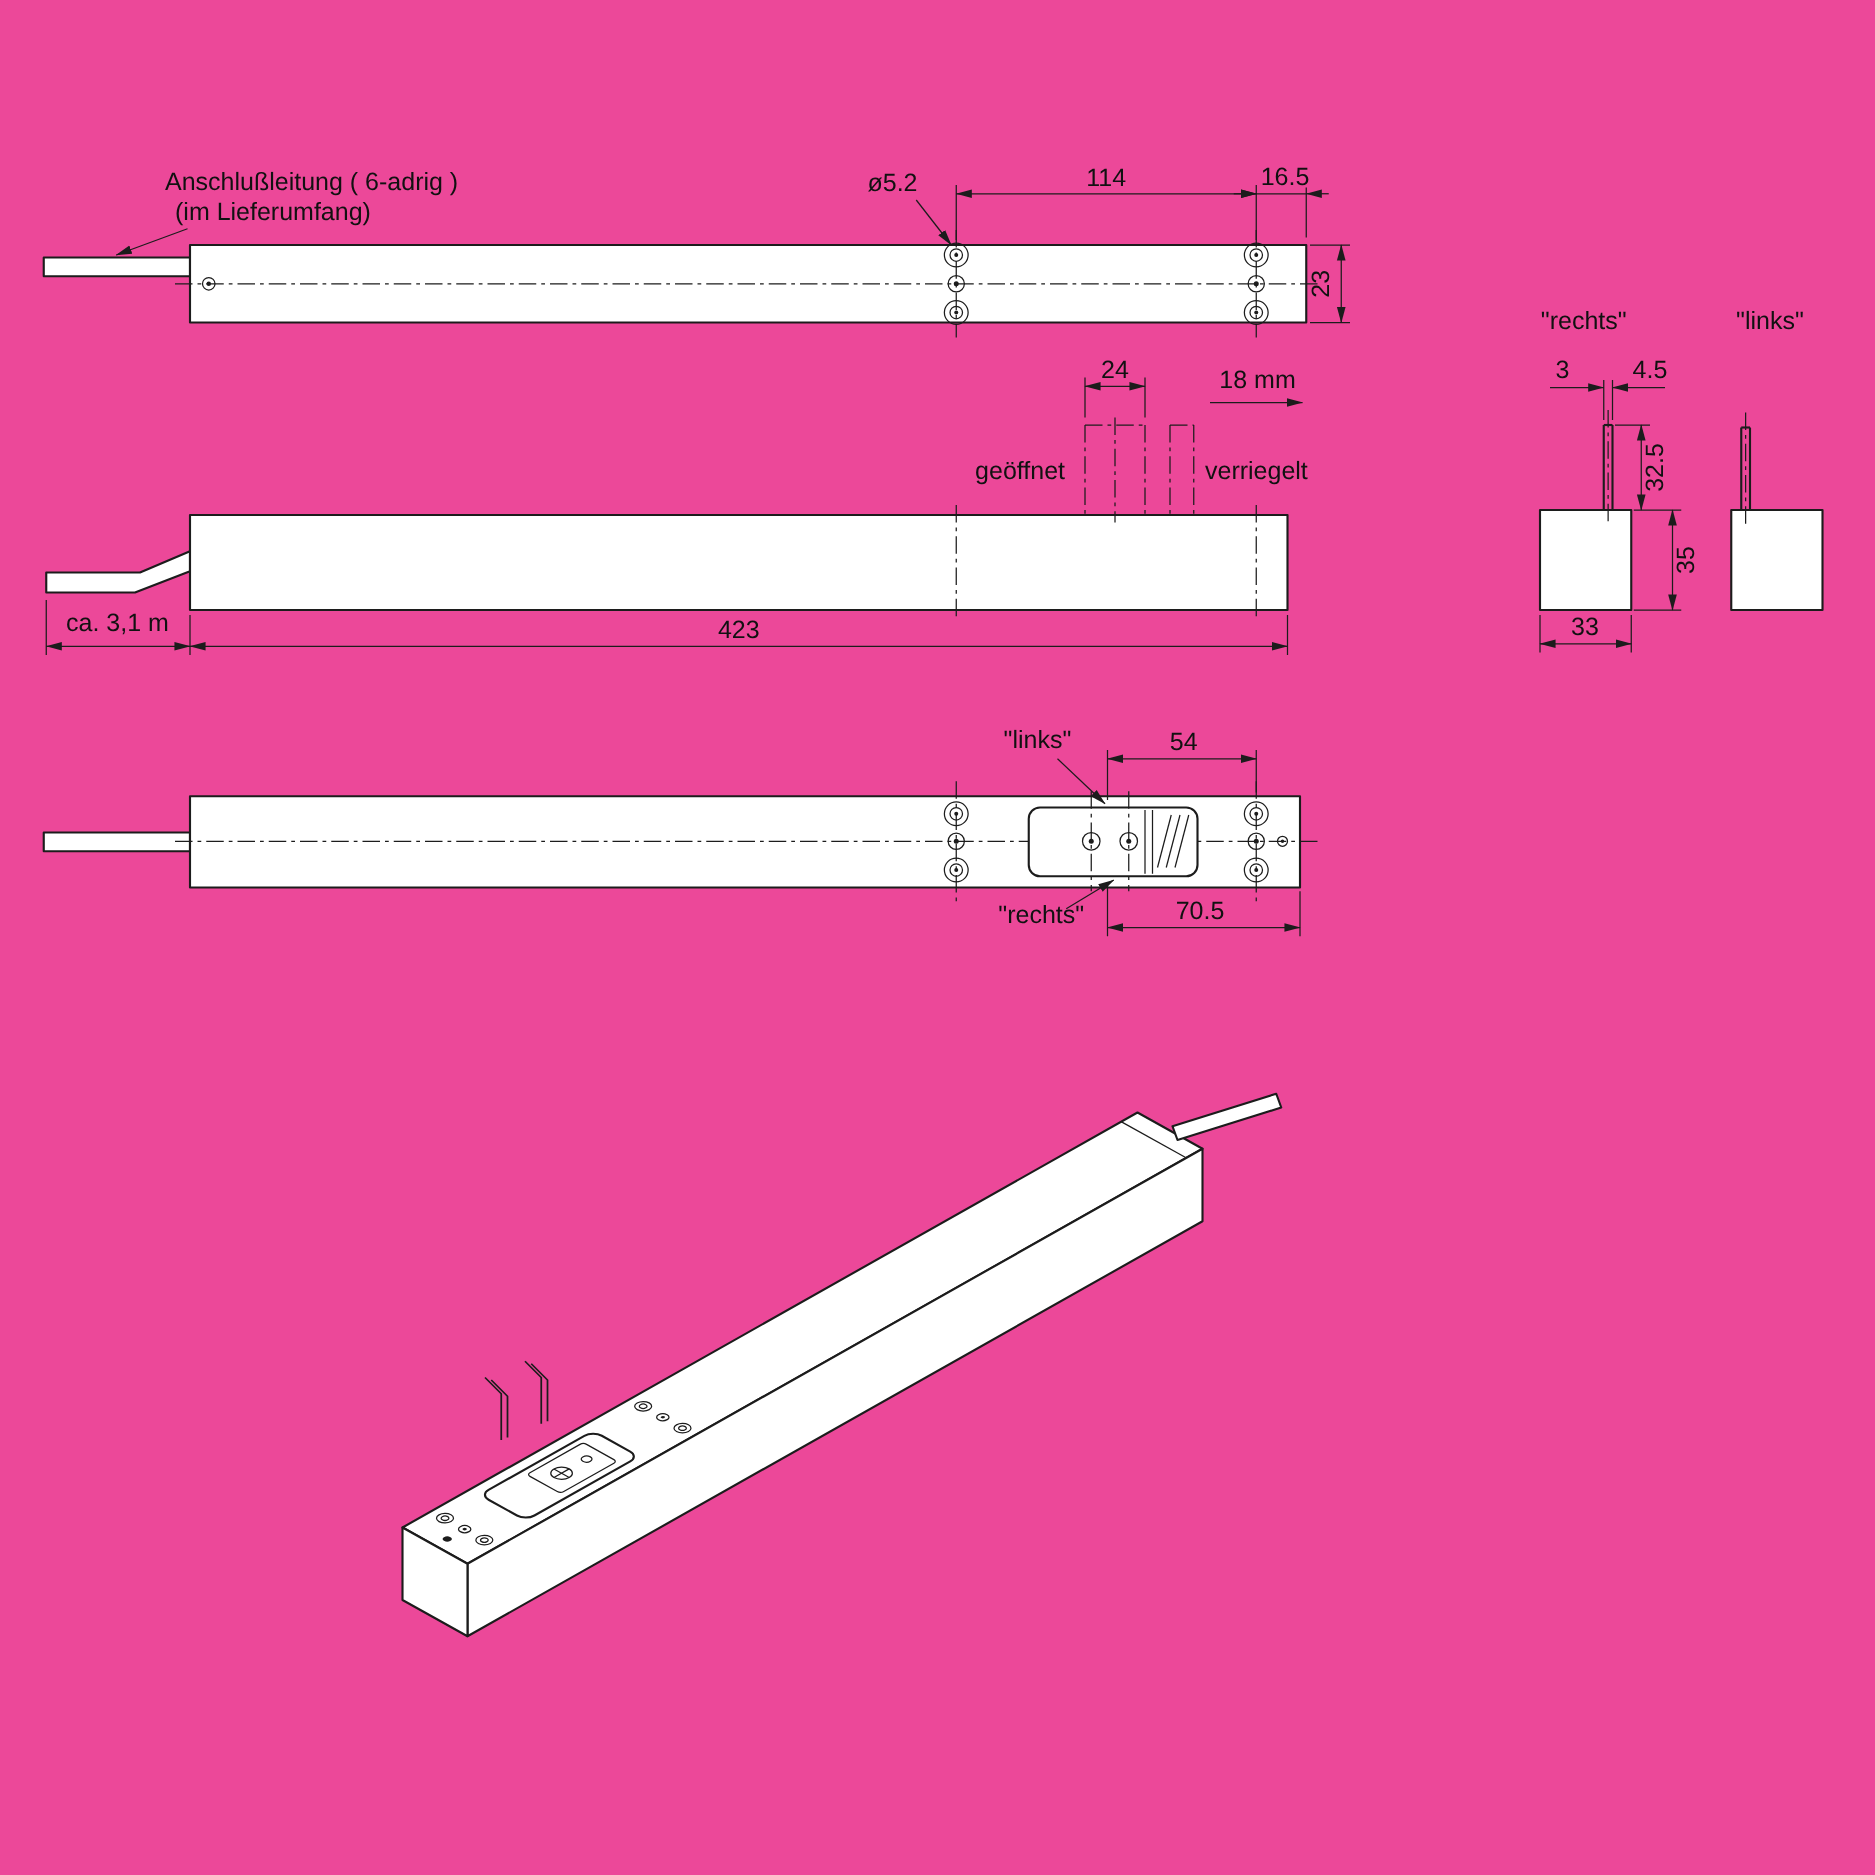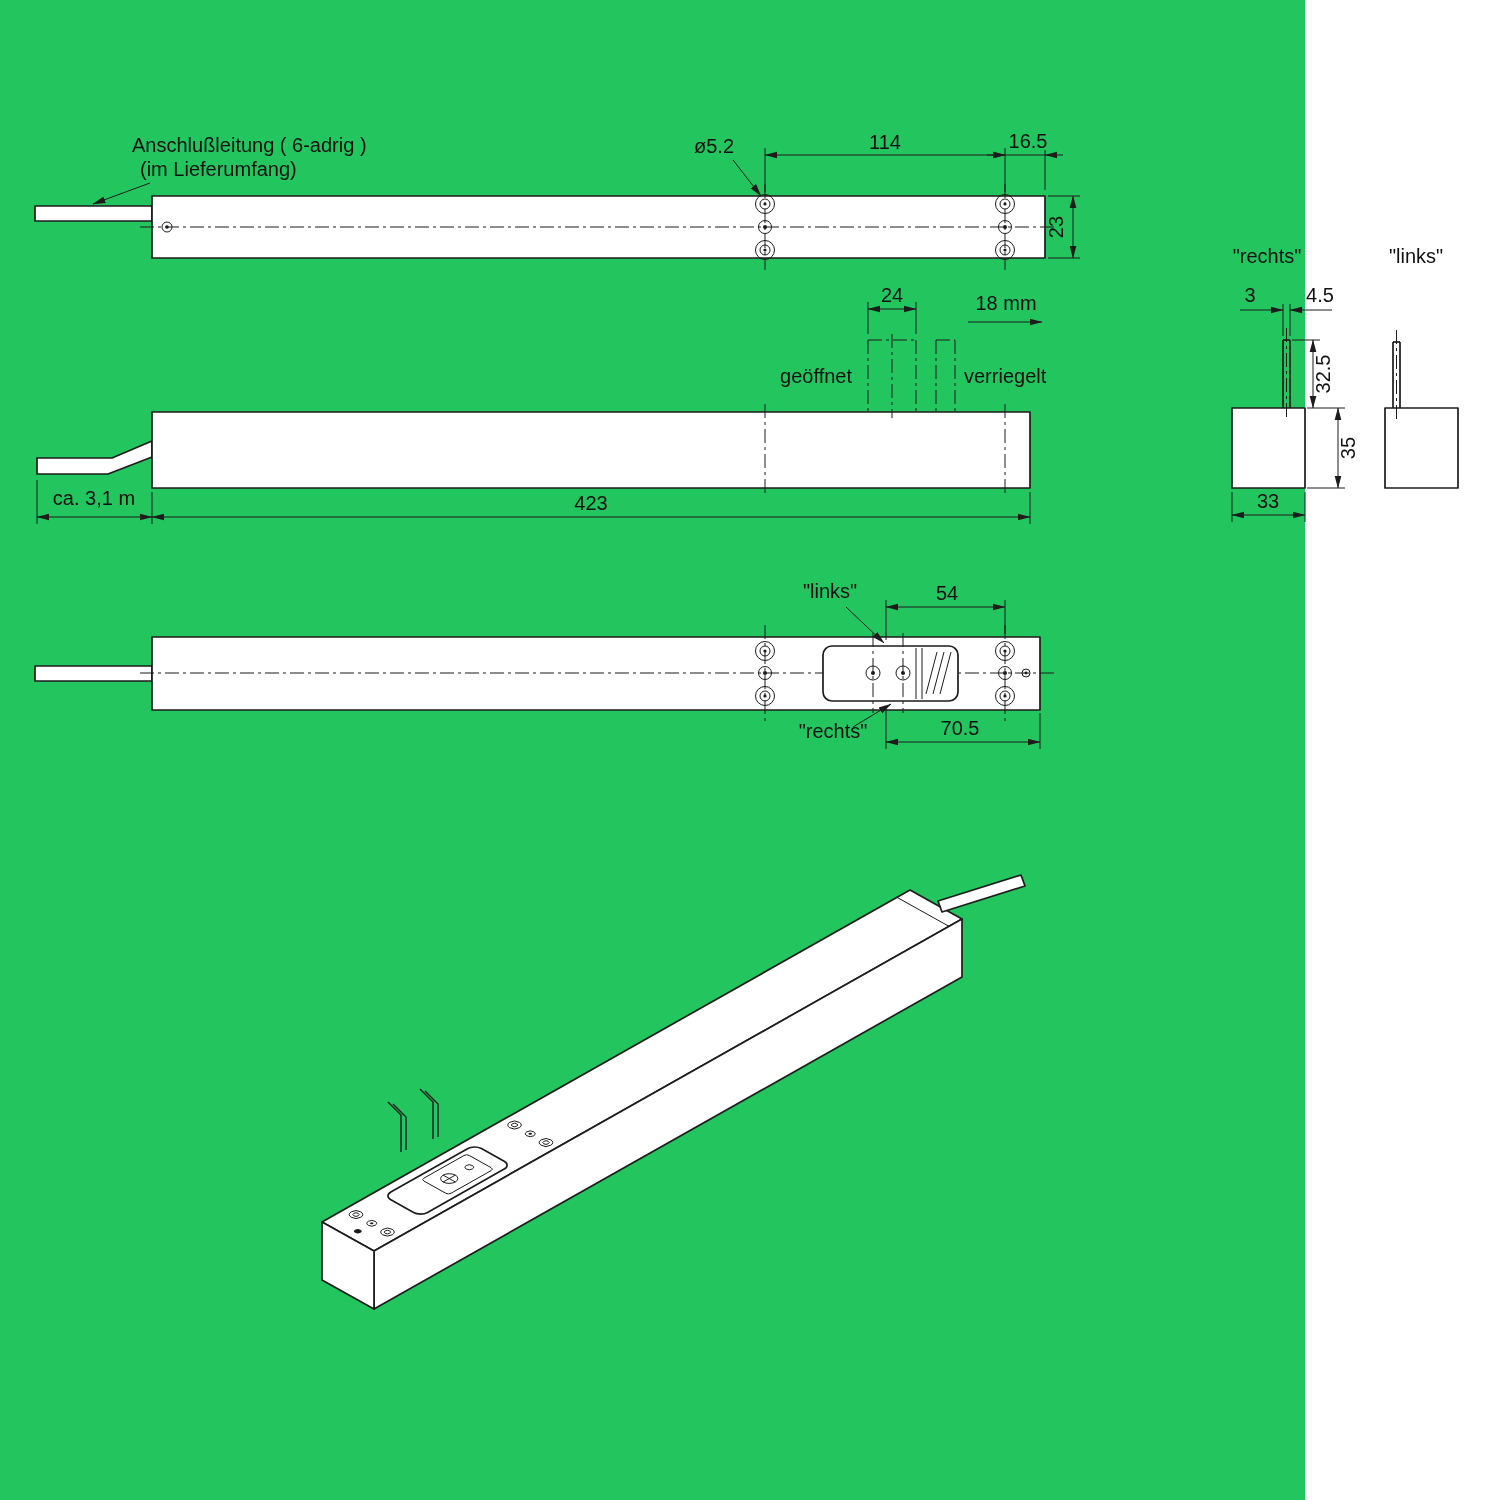--- a/index.html
+++ b/index.html
@@ -1,16 +1,16 @@
 <!DOCTYPE html>
 <html><head>
 <meta charset="utf-8">
 <style>
   html,body{margin:0;padding:0;background:#ffffff;}
-  .canvas{width:1305px;height:1500px;background:#22c55e;position:relative;}
+  .canvas{width:1500px;height:1500px;background:#ec4899;position:relative;}
   svg{display:block;}
   .ol{fill:none;stroke:#1c1c1c;stroke-width:1.7;stroke-linejoin:round;}
   .olw{fill:#ffffff;stroke:#1c1c1c;stroke-width:1.7;stroke-linejoin:round;}
   .thin{fill:none;stroke:#1c1c1c;stroke-width:1;}
   .thinw{fill:#ffffff;stroke:#1c1c1c;stroke-width:1;}
   .cl{fill:none;stroke:#1c1c1c;stroke-width:1;stroke-dasharray:14 4 3 4;}
   .dot{fill:#1c1c1c;stroke:none;}
   .hook{fill:none;stroke:#1c1c1c;stroke-width:1.4;stroke-linejoin:round;}
   .txt{font-family:"Liberation Sans","DejaVu Sans",sans-serif;font-size:20px;fill:#111111;}
   .arrowfill{fill:#1c1c1c;stroke:none;}

